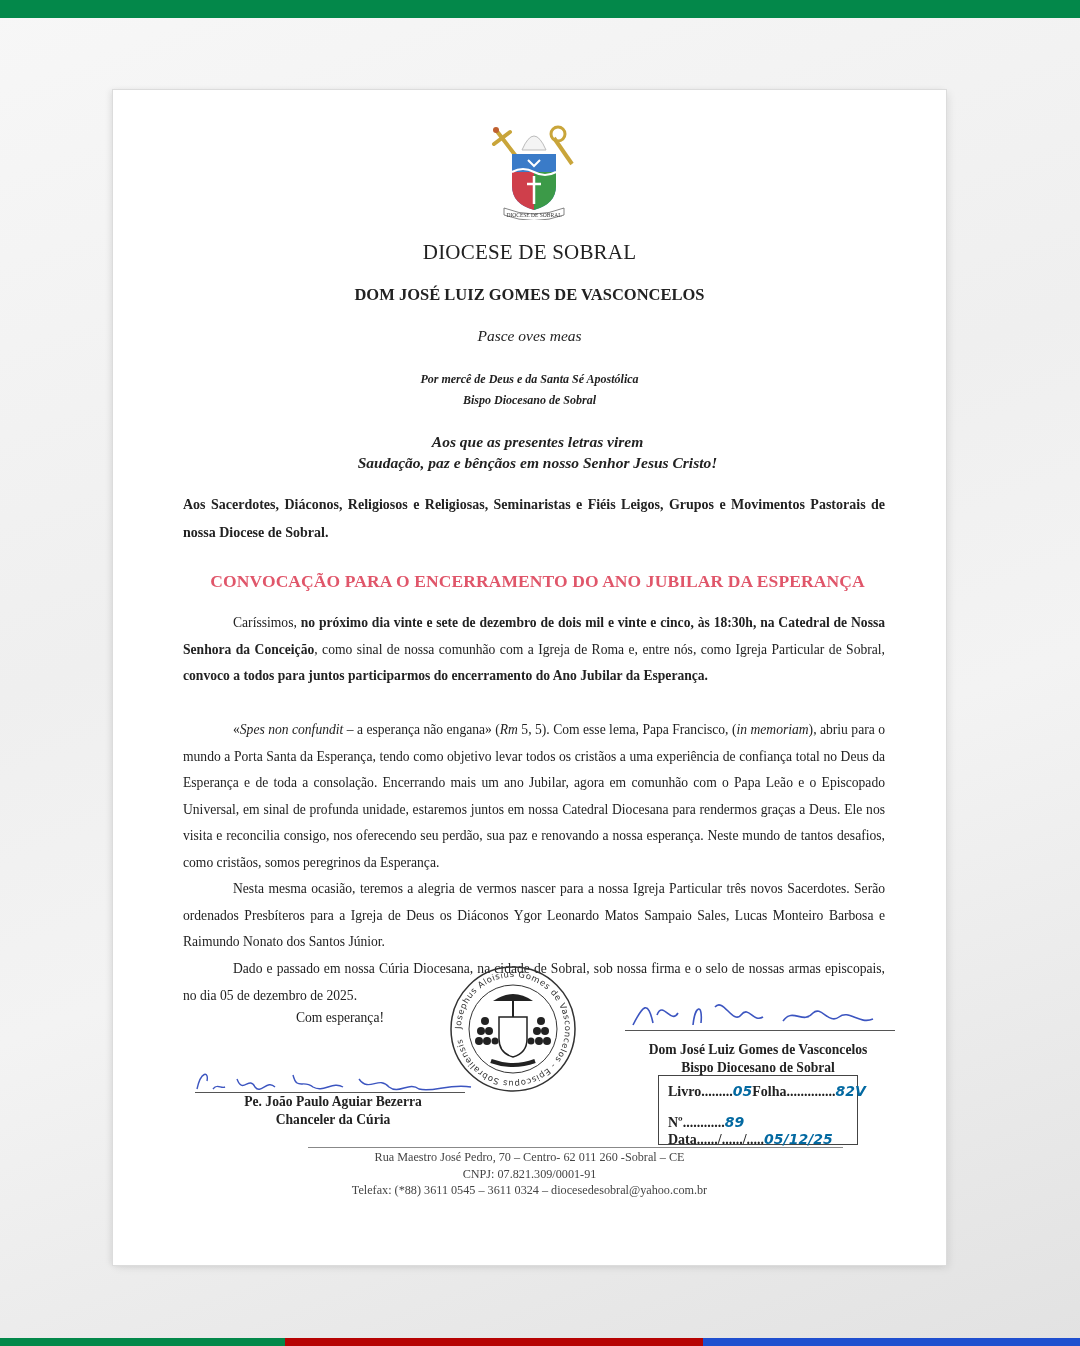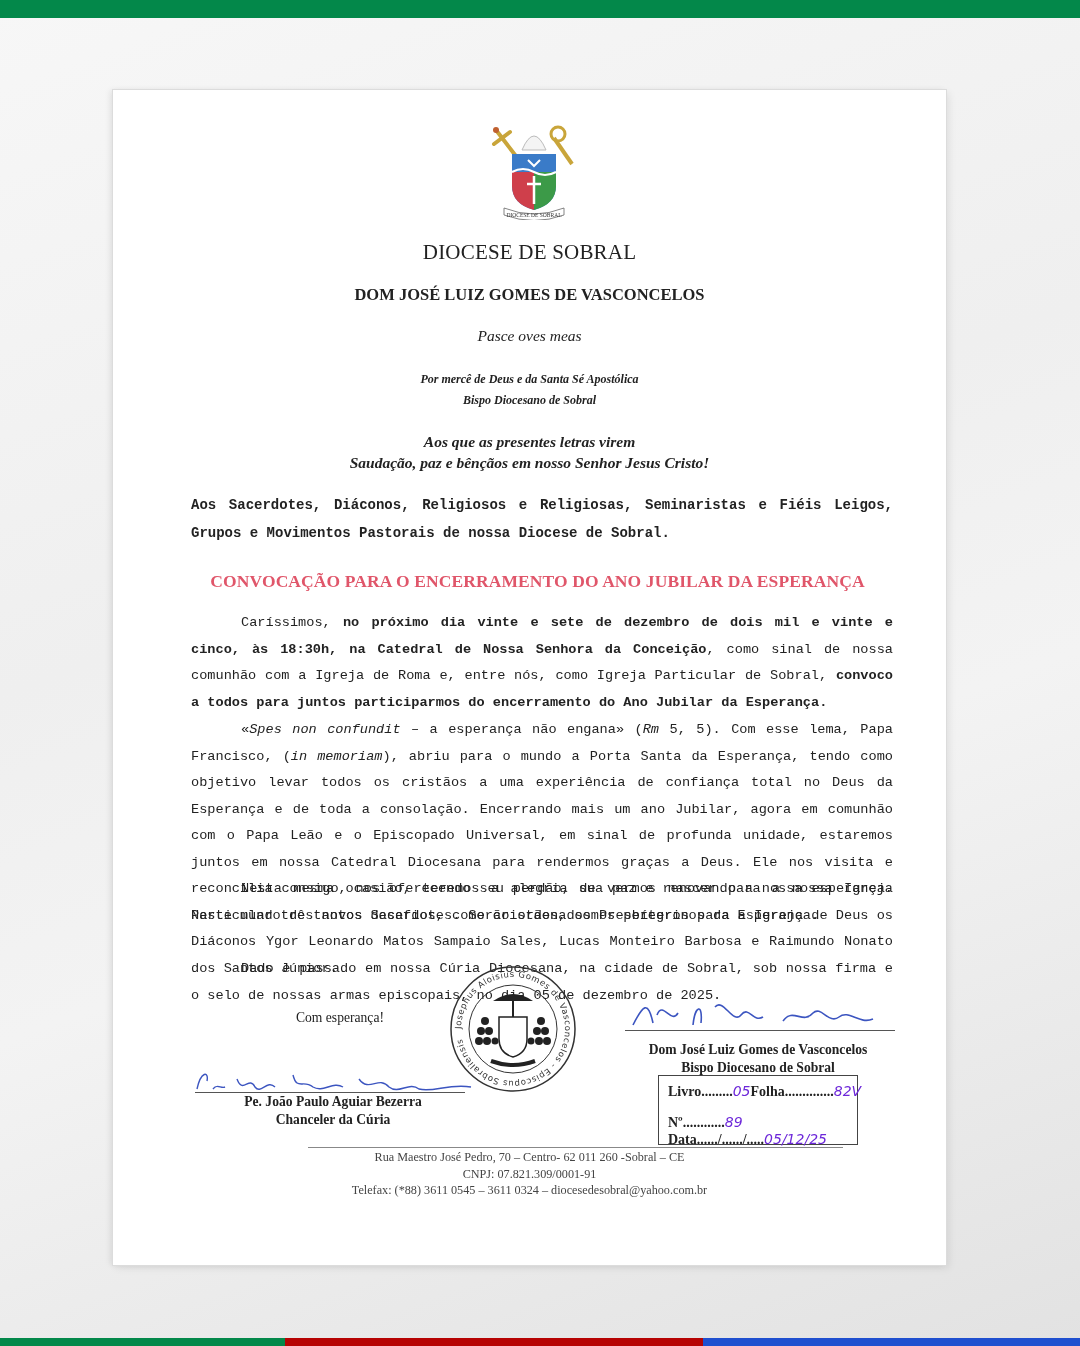--- a/index.html
+++ b/index.html
@@ -19,42 +19,42 @@
     background:#ffffff;
     box-shadow: 0 0 0 1px #dcdcdc, -3px 0 6px rgba(0,0,0,0.08), 3px 3px 8px rgba(0,0,0,0.08);
     color:#222;
   }
   .crest { position:absolute; left:375px; top:30px; width:92px; height:100px; }
   .center { position:absolute; left:0; width:833px; text-align:center; }
   .h-diocese { top:150px; font-size:21px; letter-spacing:0.2px; color:#222; }
   .h-bishop { top:195px; font-size:16.5px; font-weight:bold; }
   .motto { top:237px; font-size:15.5px; font-style:italic; }
   .title-lines { top:279px; font-size:12px; font-style:italic; font-weight:bold; line-height:21px; }
-  .greeting { top:341px; font-size:15.5px; font-style:italic; font-weight:bold; line-height:21px; }
+  .greeting { top:341px; font-size:15.5px; font-style:italic; font-weight:bold; line-height:21px;padding-left:8px; }
 
-  .body-text { position:absolute; left:78px; width:702px; font-size:13.6px; line-height:26.5px; text-align:justify;font-family:Liberation Mono, monospace; }
+  .body-text { position:absolute; left:70px; width:702px; font-size:13.6px; line-height:26.5px; text-align:justify; }
   .addressees { top:401px; font-weight:bold; font-size:14px; line-height:28px; }
   .convocation { position:absolute; left:8px; width:833px; top:481px; text-align:center; color:#e0566a; font-weight:bold; font-size:17.5px; letter-spacing:0.1px; }
   .p1 { top:520px; }
   .p2 { top:627px; }
   .p3 { top:786px; }
   .p4 { top:866px; }
   .indent { text-indent:50px; }
   .bold { font-weight:bold; }
   .ital { font-style:italic; }
 
   .closing { position:absolute; left:176px; top:920px; font-size:13.6px;margin-left:7px; }
   .seal { position:absolute; left:336px; top:875px; width:128px; height:128px; }
   .sig-right { position:absolute; left:510px; top:905px; width:270px; height:40px; }
   .sig-right-line { position:absolute; left:512px; top:940px; width:270px; border-top:1px solid #555; }
   .bishop-sign { position:absolute; left:510px; top:951px; width:270px; text-align:center; font-weight:bold; font-size:13.6px; line-height:18px; }
   .registry { position:absolute; left:545px; top:985px; width:198px; height:68px; border:1.5px solid #444; font-size:14px; font-weight:bold; }
   .registry .row1 { position:absolute; left:9px; top:7px; }
   .registry .row2 { position:absolute; left:9px; top:38px; }
-  .hand { font-family:"DejaVu Sans", sans-serif; font-weight:normal; color:#6d28d9; font-size:14px; font-style:italic; }
+  .hand { font-family:"DejaVu Sans", sans-serif; font-weight:bold; color:#0369a1; font-size:14px; font-style:italic; }
   .sig-left { position:absolute; left:80px; top:975px; width:282px; height:30px; }
   .sig-left-line { position:absolute; left:82px; top:1002px; width:270px; border-top:1px solid #555; }
   .chancellor { position:absolute; left:90px; top:1003px; width:260px; text-align:center; font-weight:bold; font-size:13.6px; line-height:18px; }
   .footer-rule { position:absolute; left:195px; top:1057px; width:535px; border-top:1px solid #888; }
   .footer { position:absolute; left:0; width:833px; top:1059px; text-align:center; font-size:12.2px; line-height:16.5px; color:#444; }
 </style>
 </head>
 <body>
 
 <div class="top-bar"></div>

